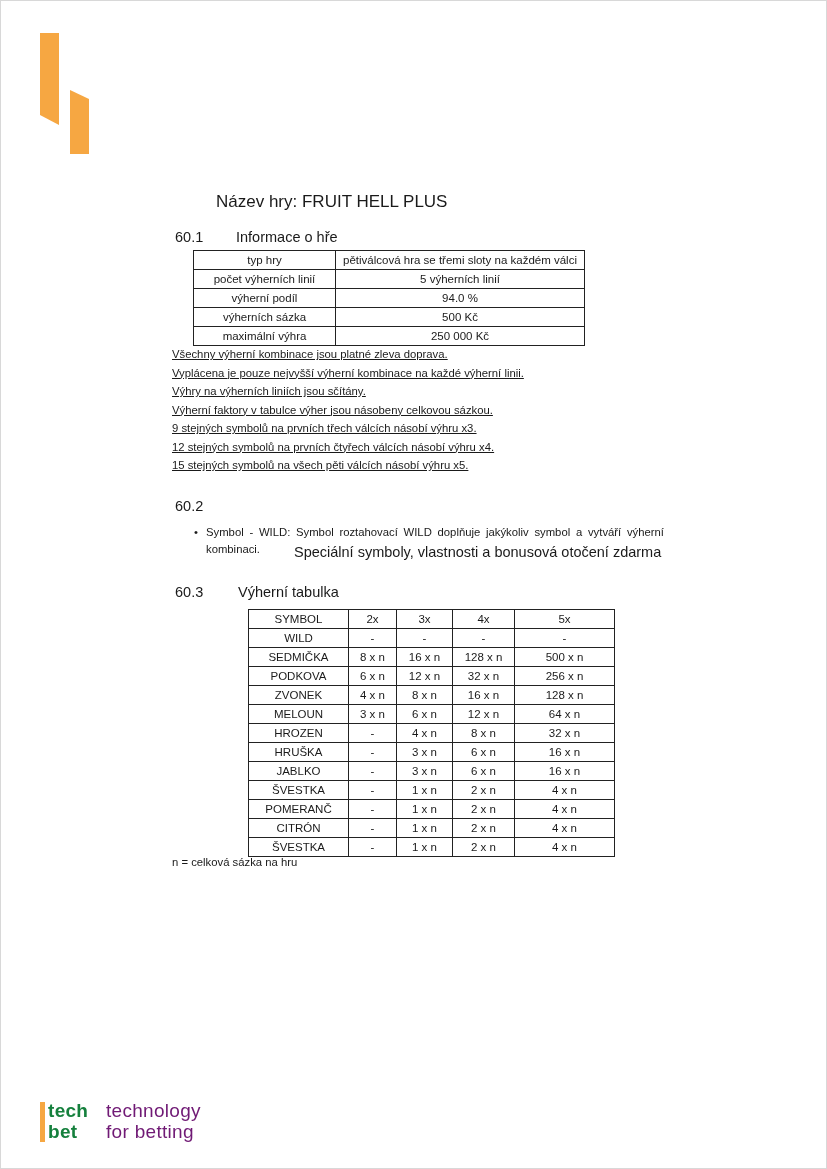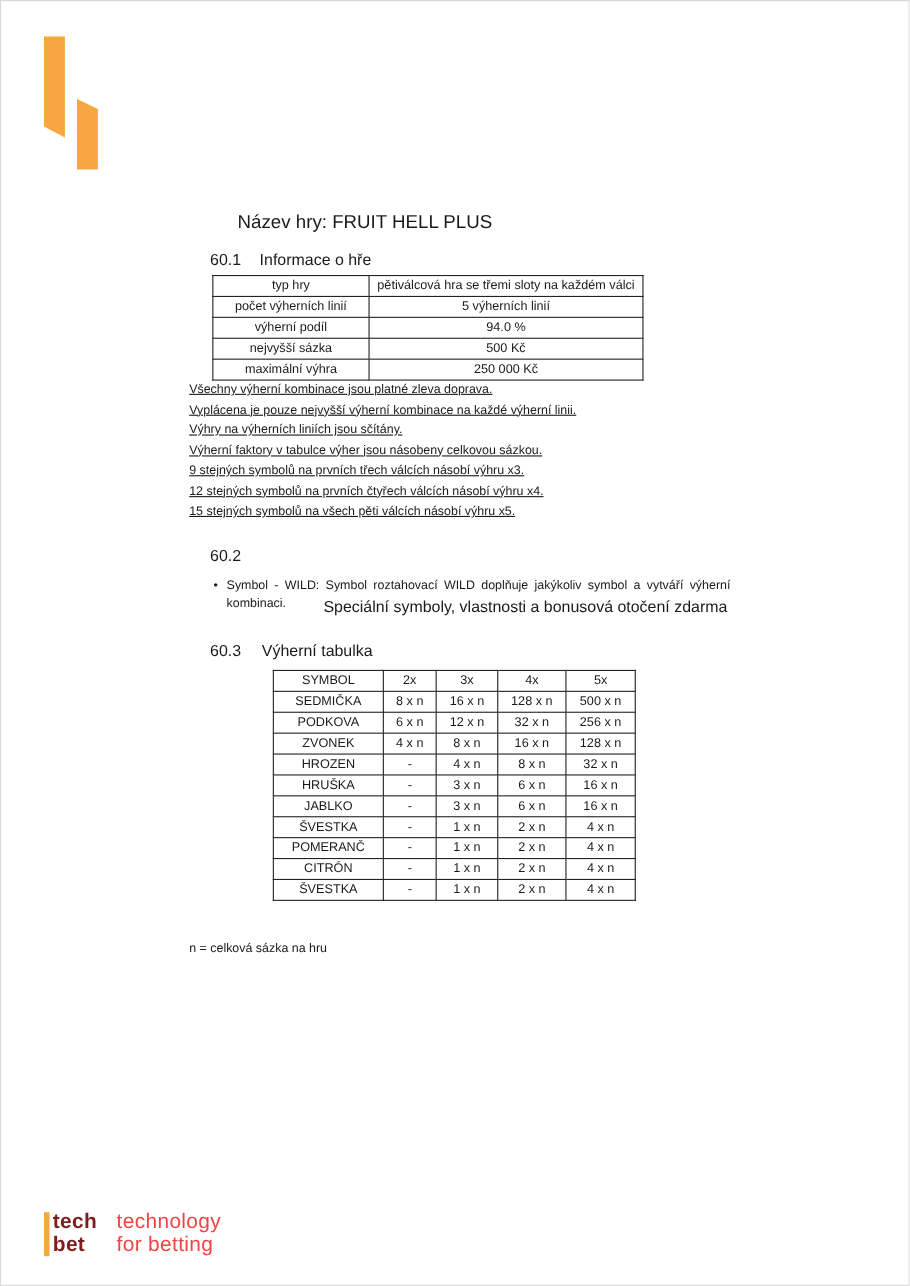--- a/index.html
+++ b/index.html
@@ -2,31 +2,31 @@
 <html><head>
 <meta charset="utf-8">
 <style>
   html, body { margin:0; padding:0; background:#fff; }
   body { width:827px; height:1169px; position:relative; overflow:hidden;
          font-family:"Liberation Sans", sans-serif; color:#1a1a1a; }
   .page-border { position:absolute; left:0; top:0; width:825px; height:1167px; border:1px solid #d8d8d8; }
   .logo-top { position:absolute; left:40px; top:33px; width:52px; height:122px; }
   .title { position:absolute; left:216px; top:192px; font-size:17px; }
   .sec { position:absolute; font-size:14.5px; }
-  .sec .num { position:absolute; left:16px; top:0; }
+  .sec .num { position:absolute; left:0; top:0; }
   table { border-collapse:collapse; position:absolute; font-size:11.5px; }
   td { border:1px solid #222; text-align:center; padding:0; height:18px; line-height:17px; white-space:nowrap; }
   .notes { position:absolute; left:172px; top:345px; font-size:11.3px; line-height:18.5px;text-decoration:underline; }
   .bullet { position:absolute; left:194px; top:524px; width:470px; font-size:11.3px; line-height:17px; text-align:justify; }
   .bullet .dot { position:absolute; left:0; top:0; }
   .bullet .txt { margin-left:12px; display:block; }
   .footnote { position:absolute; left:172px; top:856px; font-size:11.3px; }
   .logo-bottom { position:absolute; left:40px; top:1100px; height:44px; }
   .lb-bar { position:absolute; left:0; top:2px; width:5px; height:40px; }
-  .lb-text { position:absolute; left:8px; top:0; font-size:19px; line-height:21px; font-weight:bold; color:#7f1d1d; letter-spacing:0.3px;}
+  .lb-text { position:absolute; left:8px; top:0; font-size:19px; line-height:21px; font-weight:bold; color:#15803d; letter-spacing:0.3px;}
   .lb-text2 { position:absolute; left:66px; top:0; font-size:19px; line-height:21px; letter-spacing:0.3px;}
 </style>
 </head>
 <body>
 
 <div class="page-border"></div>
 
 <svg class="logo-top" viewBox="0 0 52 122">
   <polygon points="0,0 19,0 19,92 0,82" fill="#F6A742"></polygon>
   <polygon points="30,57 49,66 49,121 30,121" fill="#F6A742"></polygon>
@@ -47,21 +47,21 @@
       </tr>
     <tr>
         <td>počet výherních linií</td>
         <td>5 výherních linií</td>
       </tr>
     <tr>
         <td>výherní podíl</td>
         <td>94.0 %</td>
       </tr>
     <tr>
-        <td>nejvyšší sázka</td>
+        <td>výherních sázka</td>
         <td>500 Kč</td>
       </tr>
     <tr>
         <td>maximální výhra</td>
         <td>250 000 Kč</td>
       </tr>
   </tbody>
 </table>
 
 <div class="notes">
@@ -82,51 +82,65 @@
 <div class="bullet">
   <span class="dot">•</span>
   <span class="txt">Symbol - WILD: Symbol roztahovací WILD doplňuje jakýkoliv symbol a vytváří výherní kombinaci.</span>
 </div>
 
 <div class="sec" style="left:175px; top:584px; width:300px;">
   <span class="num">60.3</span>
   <span style="position:absolute; left:63px;">Výherní tabulka</span>
 </div>
 
-<table id="paytable" style="left:248px; top:609px; width:330px;">
+<table id="paytable" style="left:248px; top:609px; width:367px;">
   <thead>
     <tr>
       <td style="width:99px">SYMBOL</td>
       <td style="width:47px">2x</td>
       <td style="width:55px">3x</td>
       <td style="width:61px">4x</td>
       <td>5x</td>
     </tr>
   </thead>
   <tbody id="paytable-body">
       <tr>
+        <td>WILD</td>
+        <td>-</td>
+        <td>-</td>
+        <td>-</td>
+        <td>-</td>
+      </tr>
+      <tr>
         <td>SEDMIČKA</td>
         <td>8 x n</td>
         <td>16 x n</td>
         <td>128 x n</td>
         <td>500 x n</td>
       </tr>
       <tr>
         <td>PODKOVA</td>
         <td>6 x n</td>
         <td>12 x n</td>
         <td>32 x n</td>
         <td>256 x n</td>
       </tr>
       <tr>
         <td>ZVONEK</td>
         <td>4 x n</td>
         <td>8 x n</td>
         <td>16 x n</td>
         <td>128 x n</td>
+      </tr>
+      <tr>
+        <td>MELOUN</td>
+        <td>3 x n</td>
+        <td>6 x n</td>
+        <td>12 x n</td>
+        <td>64 x n</td>
       </tr>
       <tr>
         <td>HROZEN</td>
         <td>-</td>
         <td>4 x n</td>
         <td>8 x n</td>
         <td>32 x n</td>
       </tr>
       <tr>
         <td>HRUŠKA</td>
@@ -174,17 +188,17 @@
 </table>
 
 <div class="footnote">n = celková sázka na hru</div>
 
 <div class="logo-bottom">
   <div class="lb-bar" style="background:#F6A742;"></div>
   <div class="lb-text">
     <div>tech</div>
     <div>bet</div>
   </div>
-  <div class="lb-text2" style="color:#ef4444;">
+  <div class="lb-text2" style="color:#701a75;">
     <div>technology</div>
     <div>for betting</div>
   </div>
 </div>
 
 </body></html>

